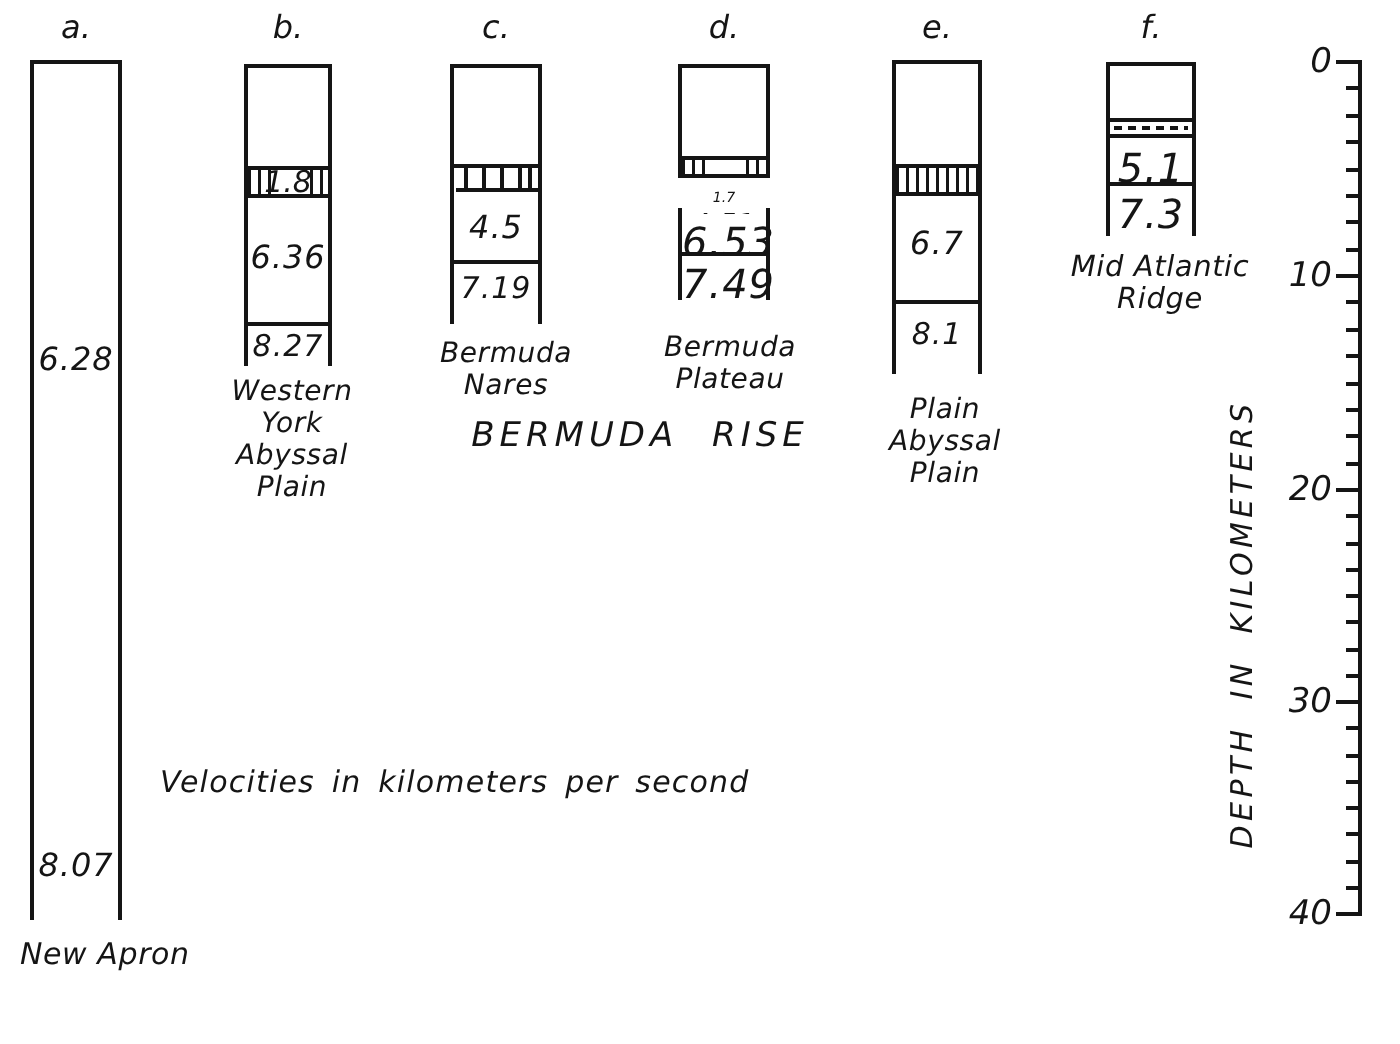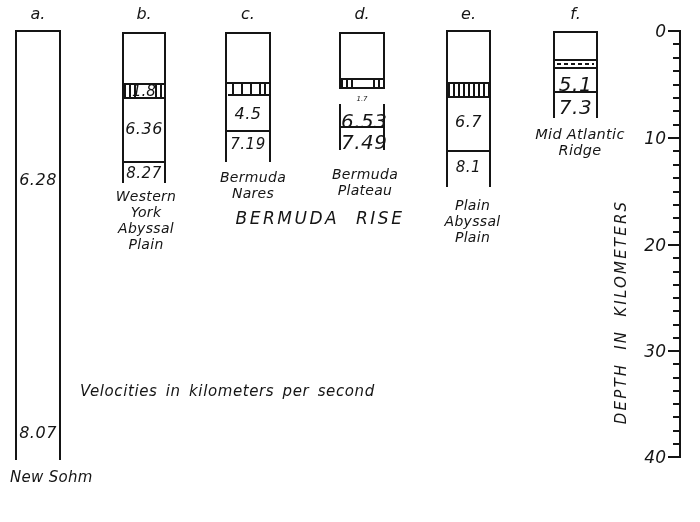--- a/index.html
+++ b/index.html
@@ -48,21 +48,21 @@
   <div class="header" style="left:15px;top:4px;width:46px;">a.</div>
   <div>
     <div class="seg b-t b-lr" style="left:15px;top:30px;width:46px;height:386px;">
       <div class="vel" style="top:138px;">6.28</div>
     </div>
     <div class="seg b-lr" style="left:15px;top:416px;width:46px;height:44px;">
       <div class="vel" style="top:7px;">8.07</div>
     </div>
   </div>
   <div class="site site-left" style="left:10px;top:468px;width:110px;">
-    <div>New Sohm</div>
+    <div>New Apron</div>
   </div>
 
   <div class="header" style="left:122px;top:4px;width:44px;">b.</div>
   <div>
     <div class="seg b-t b-lr" style="left:122px;top:32px;width:44px;height:51px;"></div>
     <div class="seg b-t b-b b-lr" style="left:122px;top:83px;width:44px;height:16px;">
       <div class="hatch" style="left:0;width:12px;"></div>
       <div class="hatch" style="right:0;width:9px;"></div>
       <div class="band-label" style="font-size:15px;">1.8</div>
     </div>

